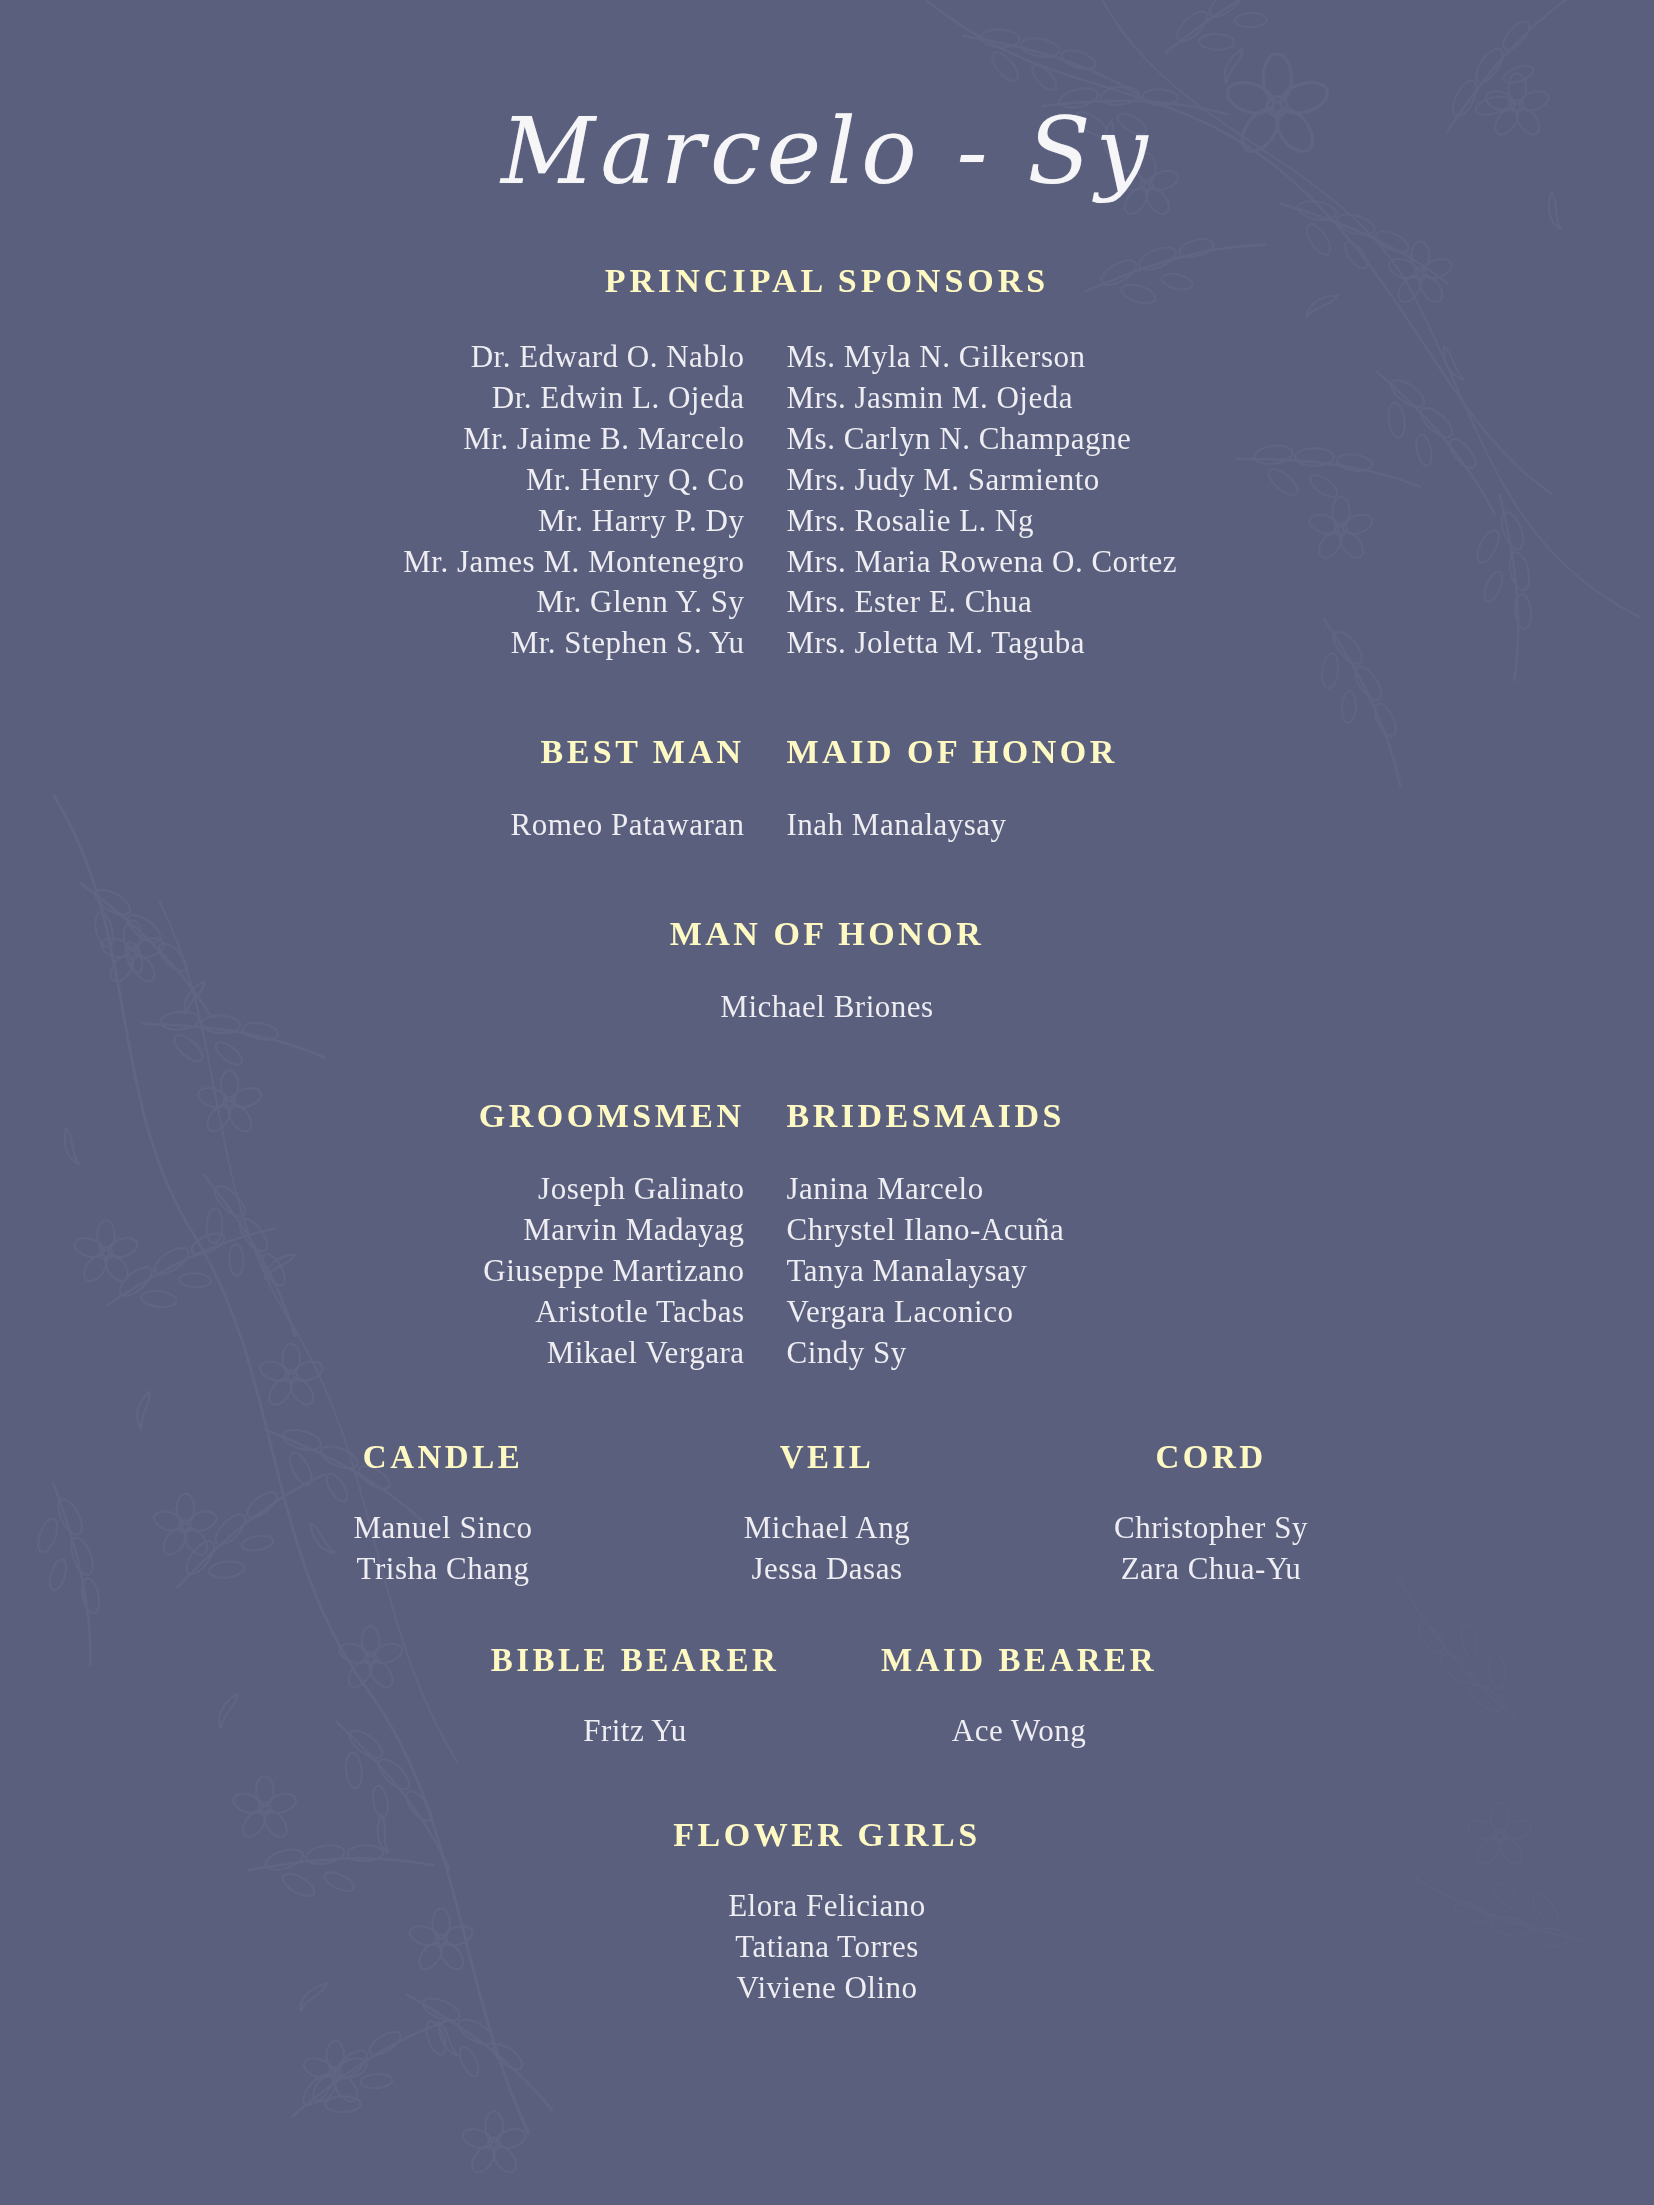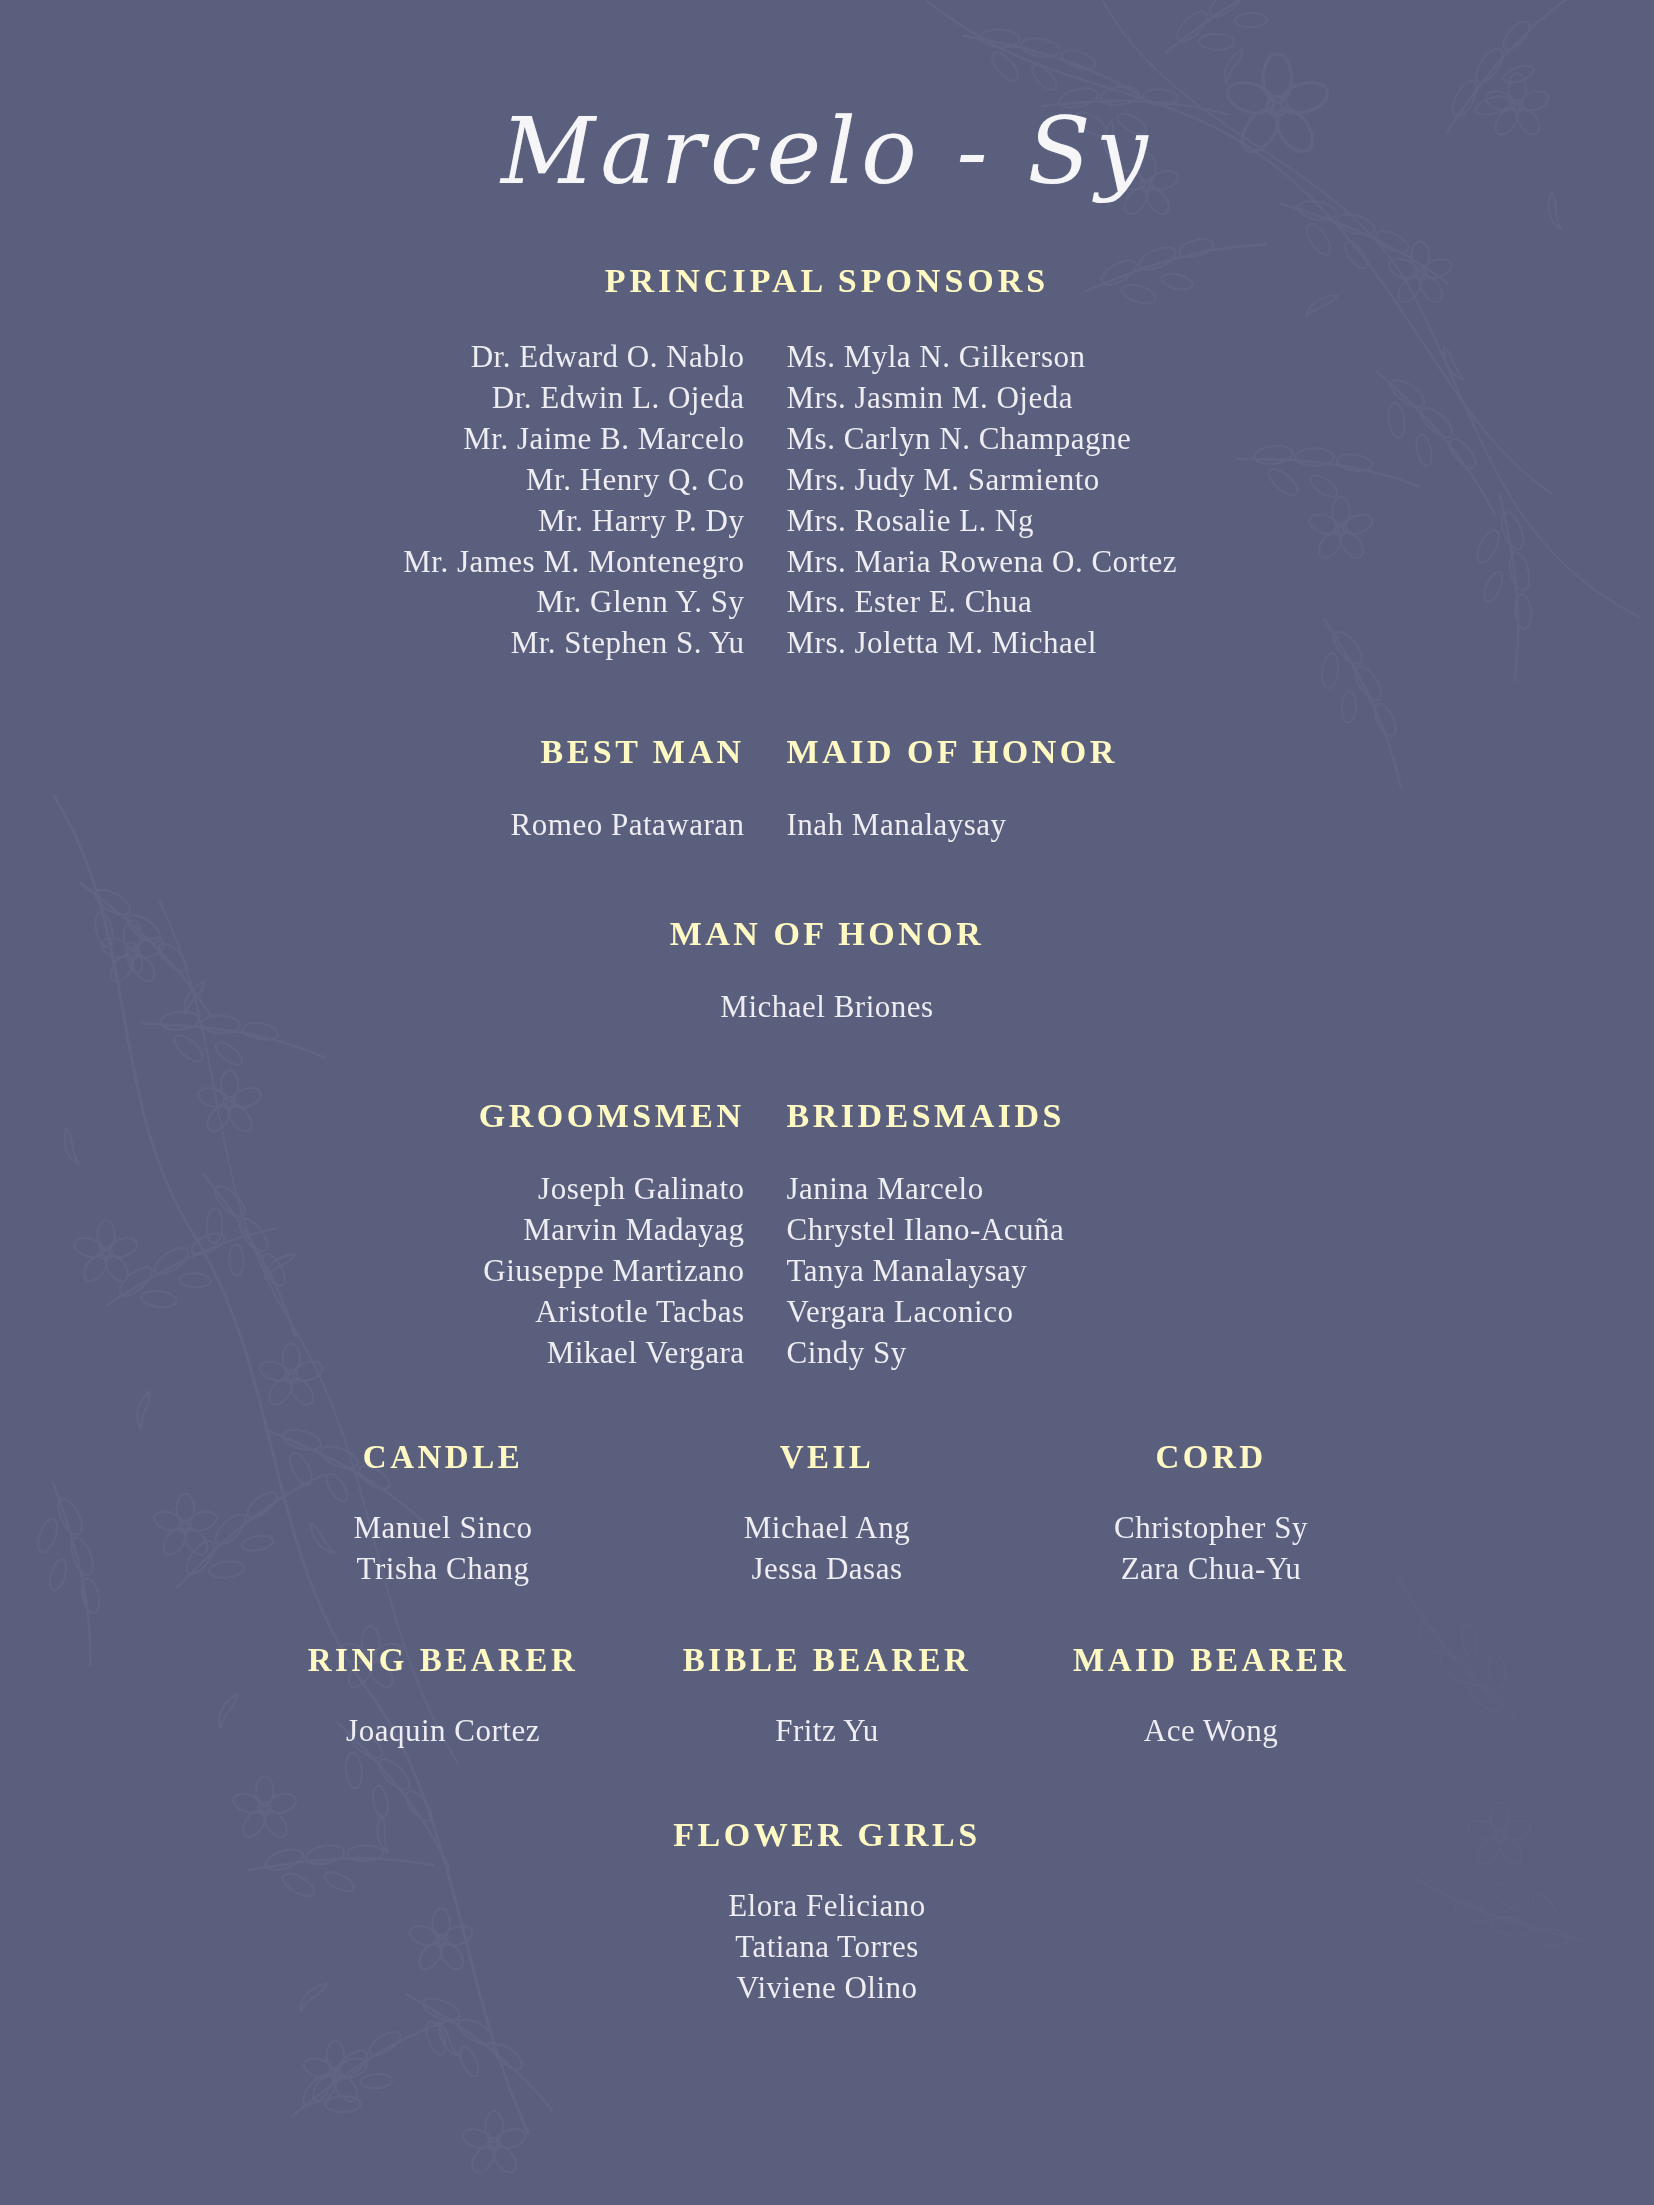--- a/index.html
+++ b/index.html
@@ -246,21 +246,21 @@
       <div class="name">Mr. Stephen S. Yu</div>
     </div>
     <div class="principal-col-right">
       <div class="name">Ms. Myla N. Gilkerson</div>
       <div class="name">Mrs. Jasmin M. Ojeda</div>
       <div class="name">Ms. Carlyn N. Champagne</div>
       <div class="name">Mrs. Judy M. Sarmiento</div>
       <div class="name">Mrs. Rosalie L. Ng</div>
       <div class="name">Mrs. Maria Rowena O. Cortez</div>
       <div class="name">Mrs. Ester E. Chua</div>
-      <div class="name">Mrs. Joletta M. Michael</div>
+      <div class="name">Mrs. Joletta M. Taguba</div>
     </div>
   </div>
 
   <div class="pair-block">
     <div class="pair-left">
       <div class="section-title">BEST MAN</div>
       <div class="pair-names">
         <div class="name">Romeo Patawaran</div>
       </div>
     </div>
@@ -321,26 +321,20 @@
       <div class="section-title">CORD</div>
       <div class="names">
         <div class="name">Christopher Sy</div>
         <div class="name">Zara Chua-Yu</div>
       </div>
     </div>
   </div>
 
   <div class="triple mt-small">
     <div class="col">
-      <div class="section-title">RING BEARER</div>
-      <div class="names">
-        <div class="name">Joaquin Cortez</div>
-      </div>
-    </div>
-    <div class="col">
       <div class="section-title">BIBLE BEARER</div>
       <div class="names">
         <div class="name">Fritz Yu</div>
       </div>
     </div>
     <div class="col">
       <div class="section-title">MAID BEARER</div>
       <div class="names">
         <div class="name">Ace Wong</div>
       </div>

